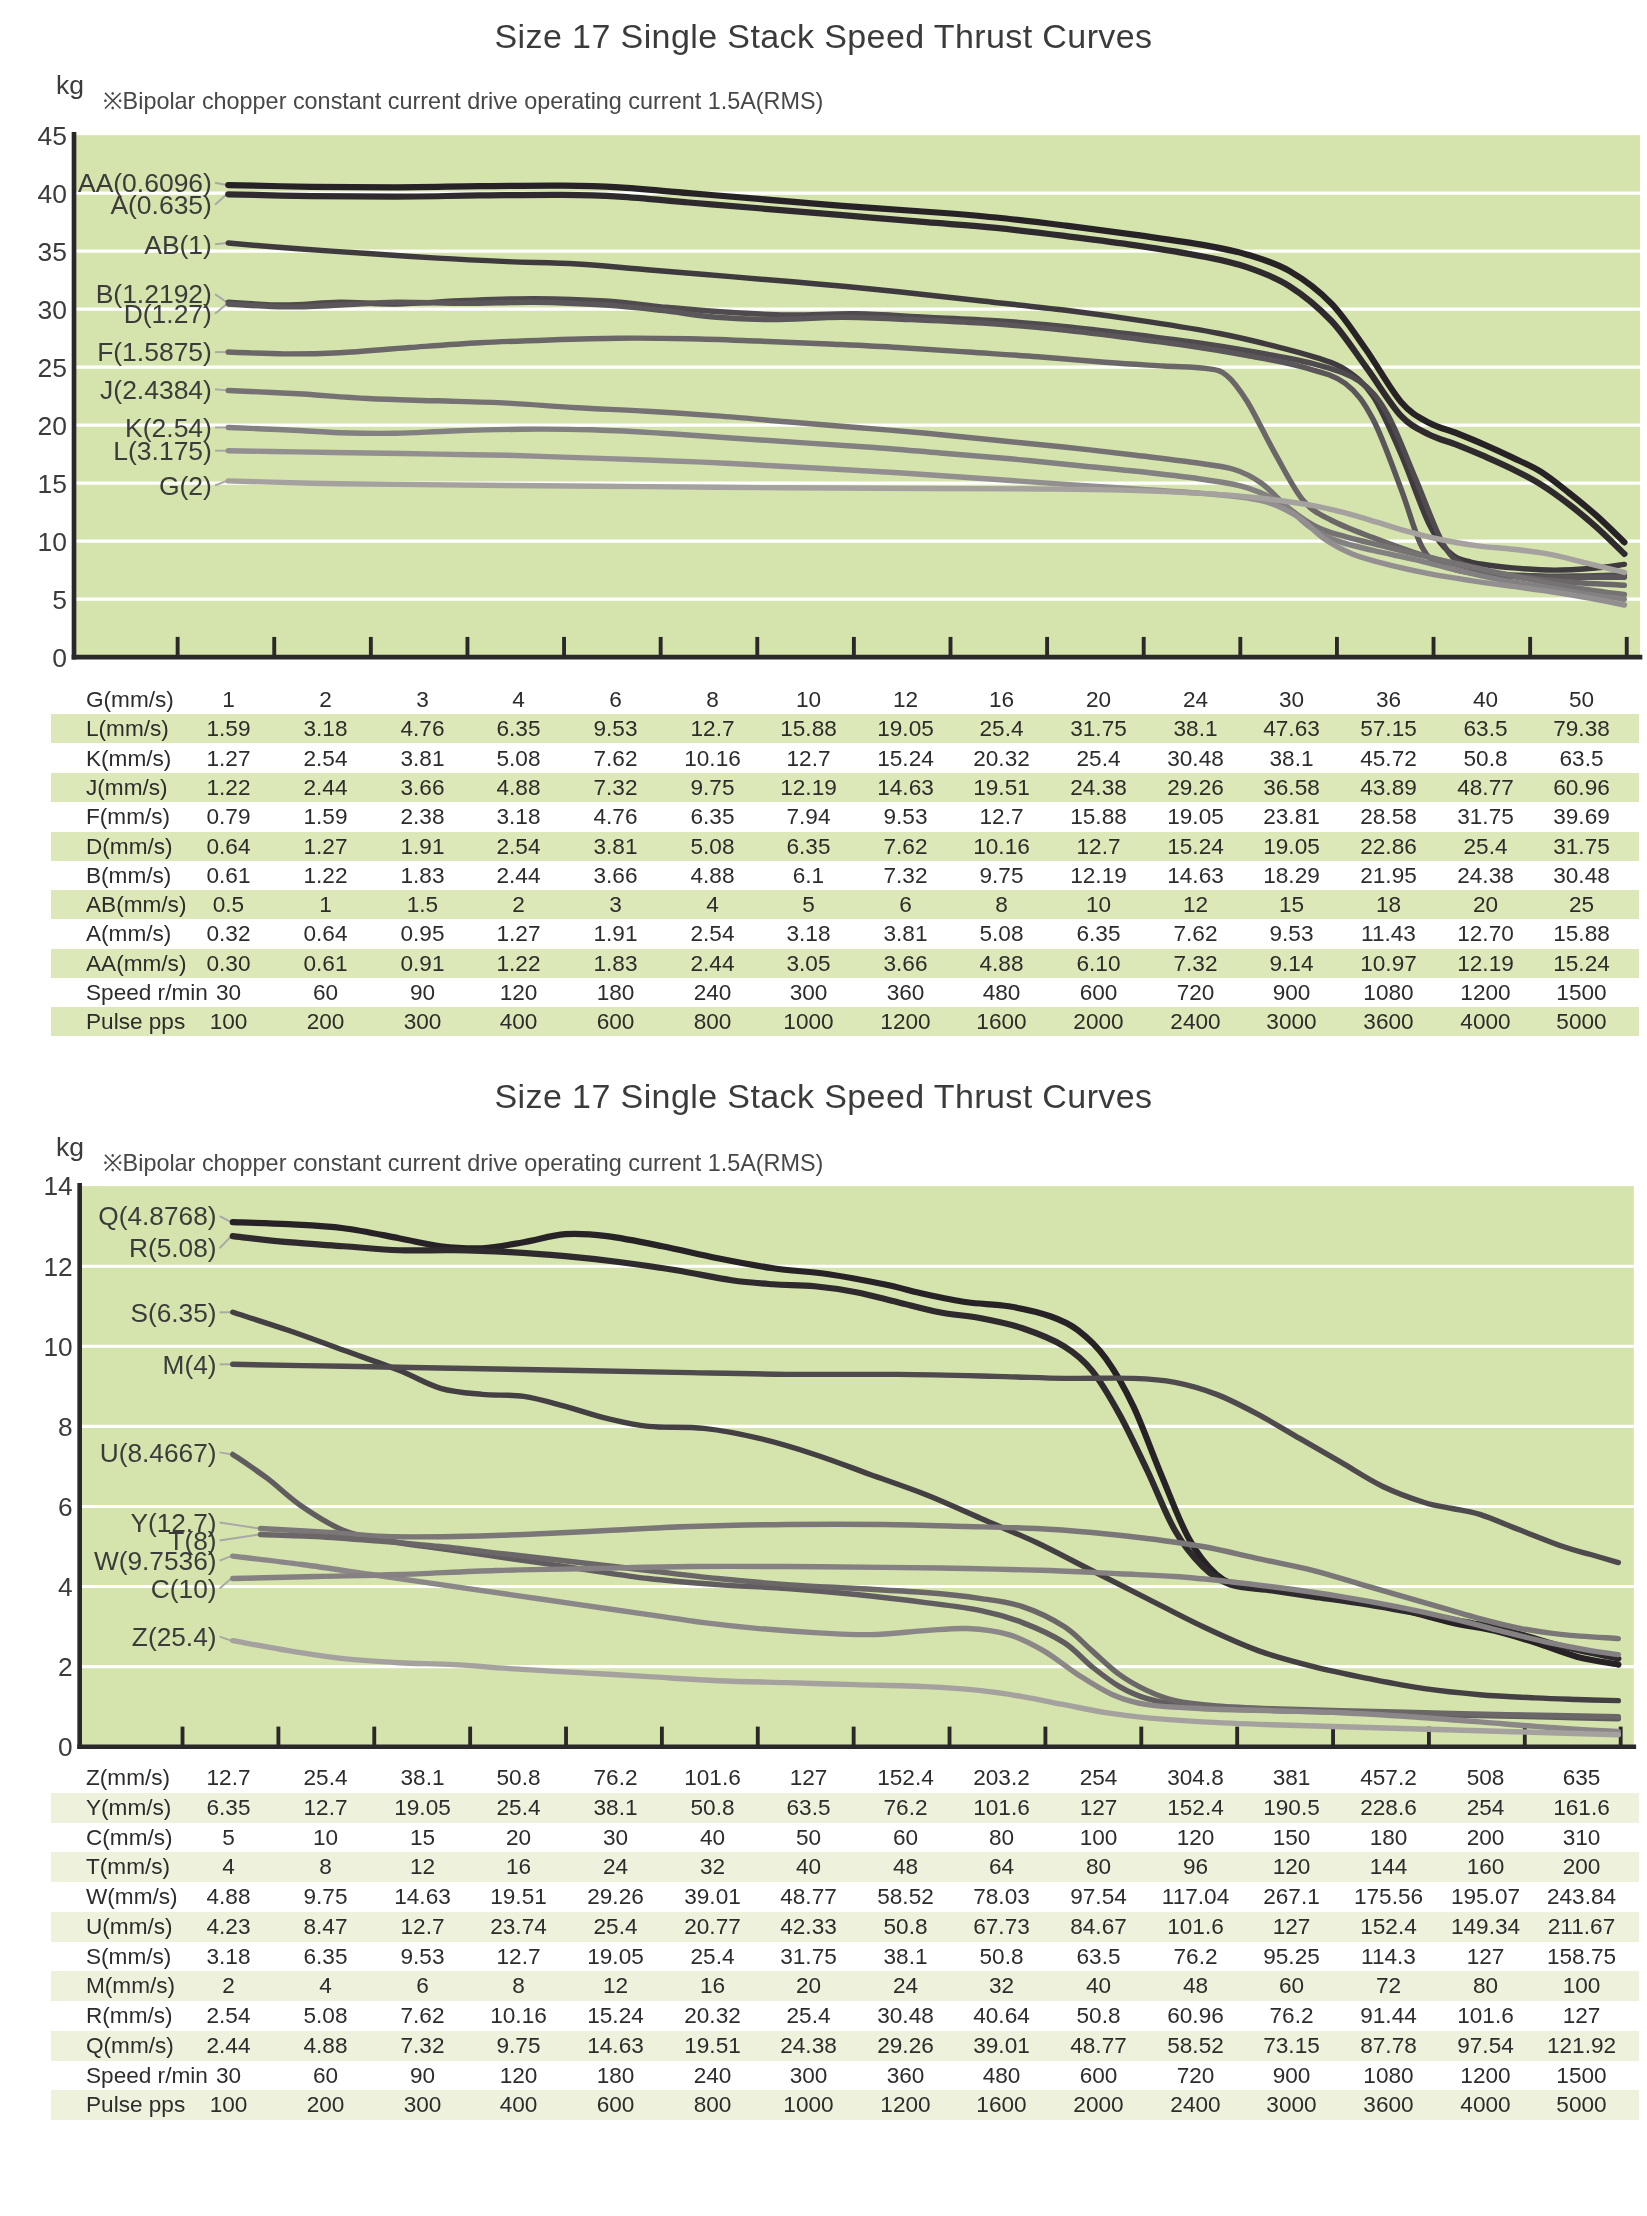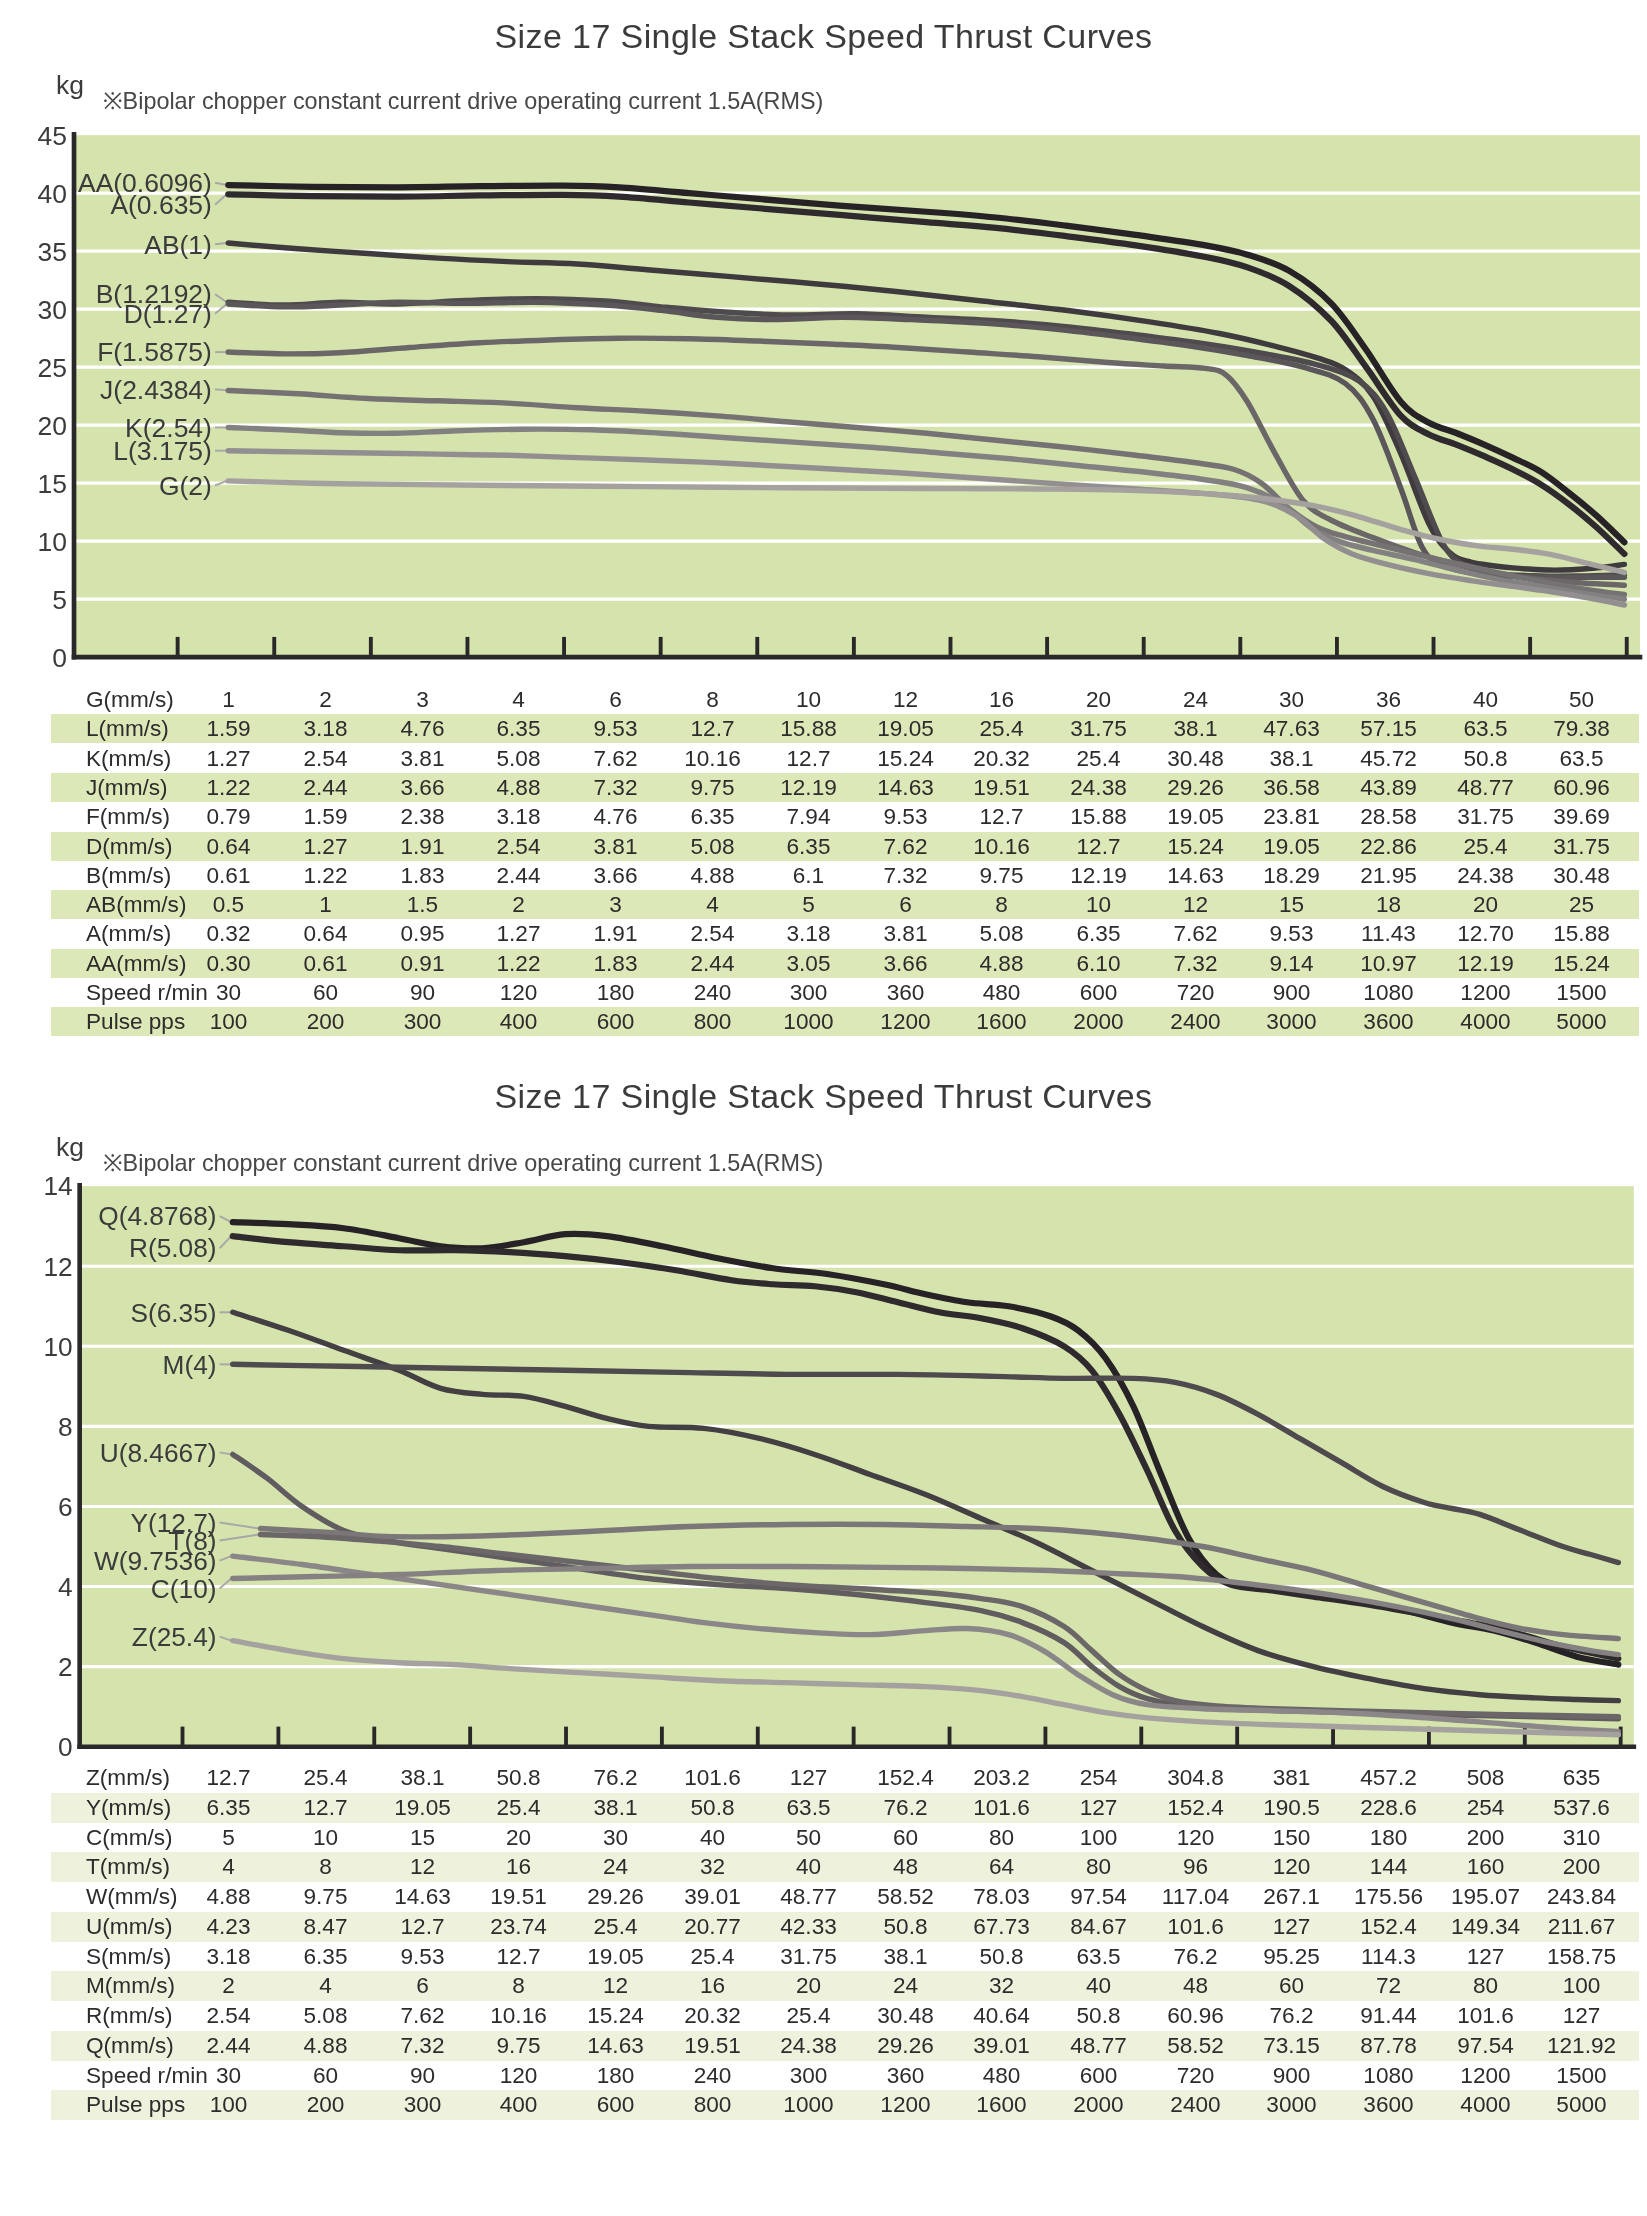--- a/index.html
+++ b/index.html
@@ -411,21 +411,21 @@
           <span class="tcell" style="left: 516px;">38.1</span>
           <span class="tcell" style="left: 613px;">50.8</span>
           <span class="tcell" style="left: 709px;">63.5</span>
           <span class="tcell" style="left: 806px;">76.2</span>
           <span class="tcell" style="left: 902px;">101.6</span>
           <span class="tcell" style="left: 999px;">127</span>
           <span class="tcell" style="left: 1096px;">152.4</span>
           <span class="tcell" style="left: 1192px;">190.5</span>
           <span class="tcell" style="left: 1289px;">228.6</span>
           <span class="tcell" style="left: 1386px;">254</span>
-          <span class="tcell" style="left: 1482px;">537.6</span>
+          <span class="tcell" style="left: 1482px;">161.6</span>
         </div>
         <div class="trow" style="top: 60px; height: 30px; line-height: 30px;">
           <span class="rlabel">C(mm/s)</span>
           <span class="tcell" style="left: 129px;">5</span>
           <span class="tcell" style="left: 226px;">10</span>
           <span class="tcell" style="left: 323px;">15</span>
           <span class="tcell" style="left: 419px;">20</span>
           <span class="tcell" style="left: 516px;">30</span>
           <span class="tcell" style="left: 613px;">40</span>
           <span class="tcell" style="left: 709px;">50</span>

